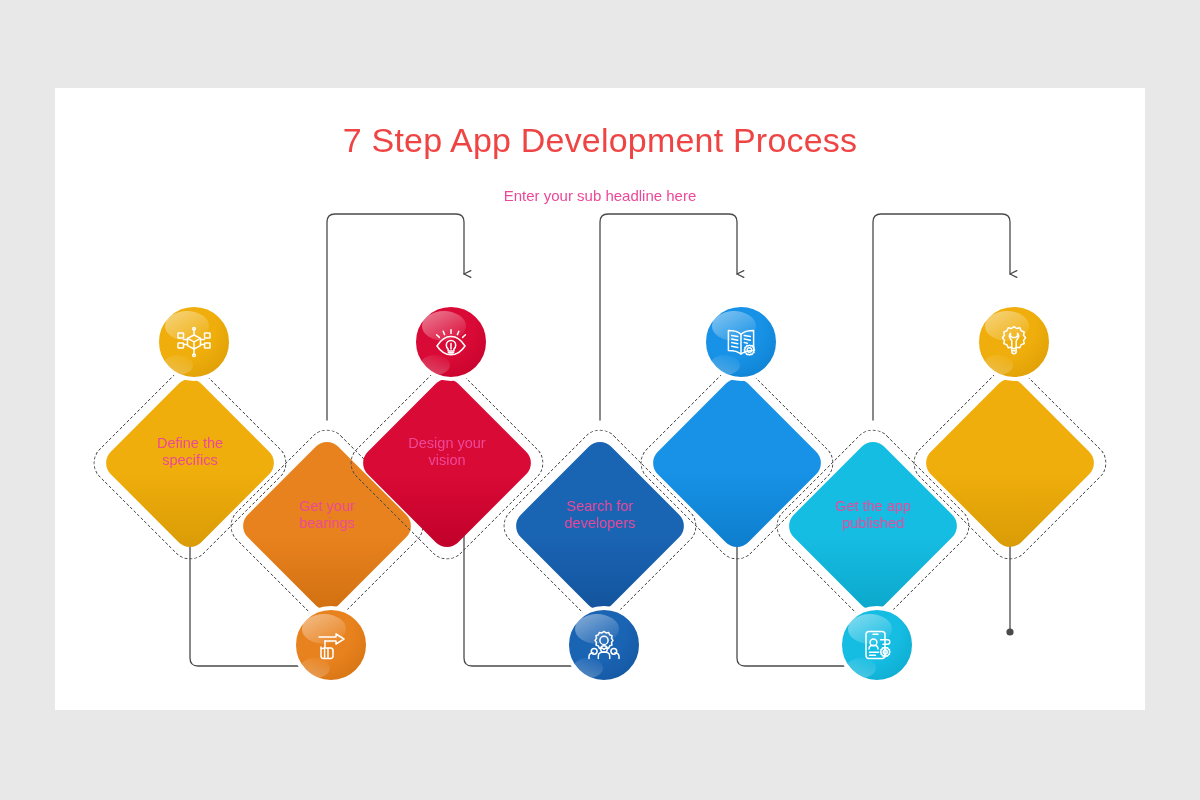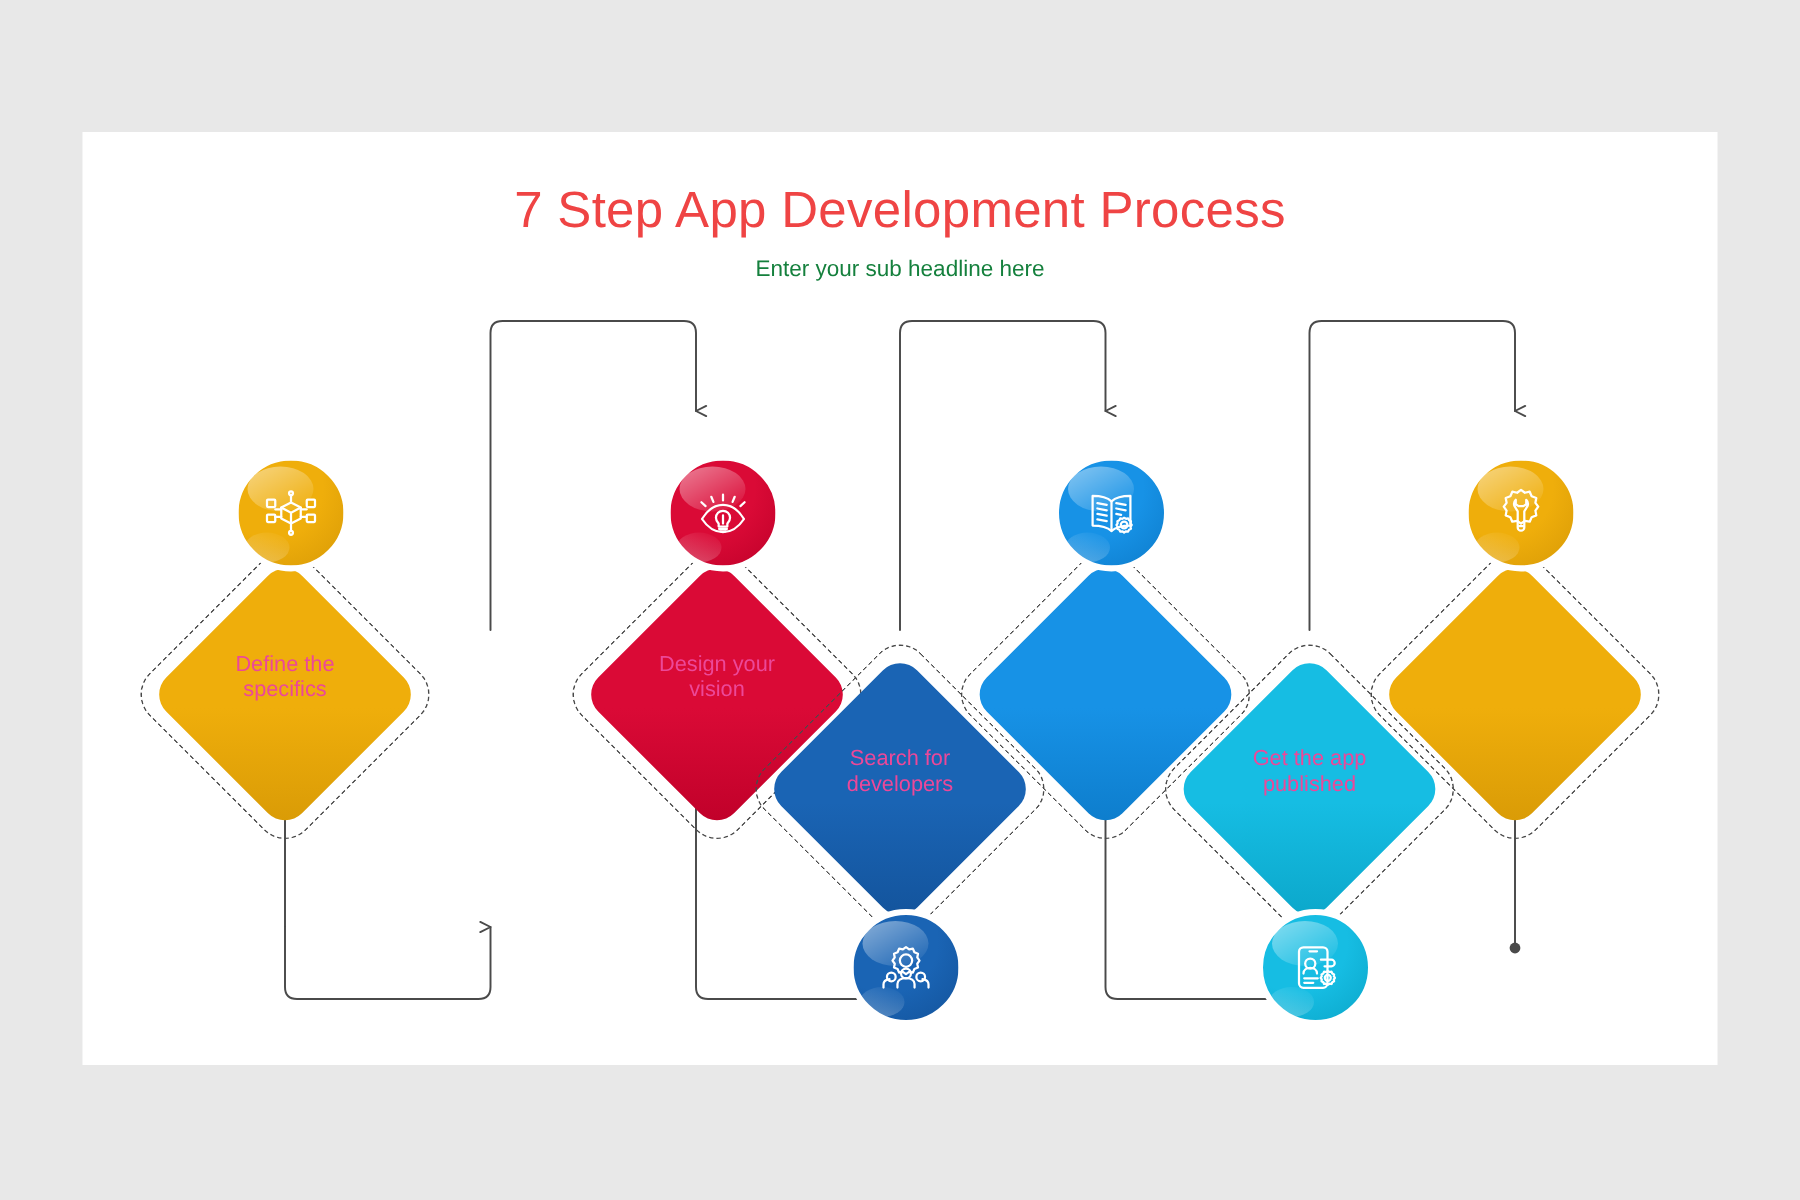--- a/index.html
+++ b/index.html
@@ -78,21 +78,21 @@
     pointer-events:none;
   }
   .bubble svg{position:absolute;left:50%;top:50%;transform:translate(-50%,-50%);}
 </style>
 </head>
 <body style="background: rgb(232, 232, 232);">
 
 <div id="slide" style="background: rgb(255, 255, 255);">
 
   <div id="title" style="color: #ef4444;">7 Step App Development Process</div>
-  <div id="subtitle" style="color: #15803d;">Enter your sub headline here</div>
+  <div id="subtitle" style="color: #ec4899; margin-top: 16px;">Enter your sub headline here</div>
 
   <svg id="wires" viewBox="0 0 1090 622">
     <defs>
       <marker id="arrDown" markerWidth="10" markerHeight="10" refX="5" refY="8" orient="auto" markerUnits="userSpaceOnUse">
         <path d="M1.6,1.2 L5,8 L8.4,1.2" fill="none" stroke="#4a4a4a" stroke-width="1.3" stroke-linecap="round" stroke-linejoin="round"></path>
       </marker>
       <marker id="arrUp" markerWidth="10" markerHeight="10" refX="5" refY="8" orient="auto" markerUnits="userSpaceOnUse">
         <path d="M1.6,1.2 L5,8 L8.4,1.2" fill="none" stroke="#4a4a4a" stroke-width="1.3" stroke-linecap="round" stroke-linejoin="round"></path>
       </marker>
     </defs>
@@ -133,22 +133,41 @@
         <rect x="4" y="21" width="5.5" height="5" rx="0.6"></rect>
         <rect x="30.5" y="11" width="5.5" height="5" rx="0.6"></rect>
         <rect x="30.5" y="21" width="5.5" height="5" rx="0.6"></rect>
         <path d="M20 13 L20 8 M20 27 L20 32"></path>
         <circle cx="20" cy="6.8" r="1.3"></circle>
           <circle cx="20" cy="33.2" r="1.3"></circle>
       </svg>
     </div>
   </div>
 
-
-  <div class="step up" style="left:333px;top:225px;">
+  <div class="step down" style="left:182px;top:348px;">
+    <div class="dash" style="top:16px;"></div>
+    <div class="dwrap">
+      <div class="diamond" style="background: linear-gradient(135deg, rgb(232, 130, 30) 0%, rgb(232, 130, 30) 55%, rgb(208, 111, 16) 100%);"></div>
+      <div class="label">Get your
+bearings</div>
+    </div>
+    <div class="bubble" style="background: radial-gradient(circle at 32% 26%, rgb(232, 130, 30) 0%, rgb(232, 130, 30) 48%, rgb(208, 111, 16) 100%);">
+      <span class="gloss"></span>
+      <span class="gloss2"></span>
+      <svg width="40" height="40" viewBox="0 0 40 40" fill="none" stroke="#ffffff" stroke-width="1.5" stroke-linecap="round" stroke-linejoin="round">
+        <path d="M8 12 L25 12 L25 9 L33 14 L25 19 L25 16 L14 16"></path>
+        <path d="M14 16 L14 21 C14 22.4 13 23.4 11.6 23.4 L10.6 23.4"></path>
+        <path d="M10 22 L10 31 C10 32.4 11 33.4 12.4 33.4 L19.5 33.4 C21 33.4 22 32.4 22 31 L22 25.5"></path>
+        <path d="M13.6 23 L13.6 33.2 M17 23.6 L17 33.3"></path>
+        <path d="M22 25.5 C22 24 21 23 19.6 23 L14 23"></path>
+      </svg>
+    </div>
+  </div>
+
+  <div class="step up" style="left:302px;top:225px;">
     <div class="dash" style="top:76px;"></div>
     <div class="dwrap">
       <div class="diamond" style="background: linear-gradient(135deg, rgb(218, 10, 54) 0%, rgb(218, 10, 54) 55%, rgb(191, 0, 41) 100%);"></div>
       <div class="label">Design your
 vision</div>
     </div>
     <div class="bubble" style="background: radial-gradient(circle at 32% 26%, rgb(218, 10, 54) 0%, rgb(218, 10, 54) 48%, rgb(191, 0, 41) 100%);">
       <span class="gloss"></span>
       <span class="gloss2"></span>
       <svg width="40" height="40" viewBox="0 0 40 40" fill="none" stroke="#ffffff" stroke-width="1.5" stroke-linecap="round" stroke-linejoin="round">

